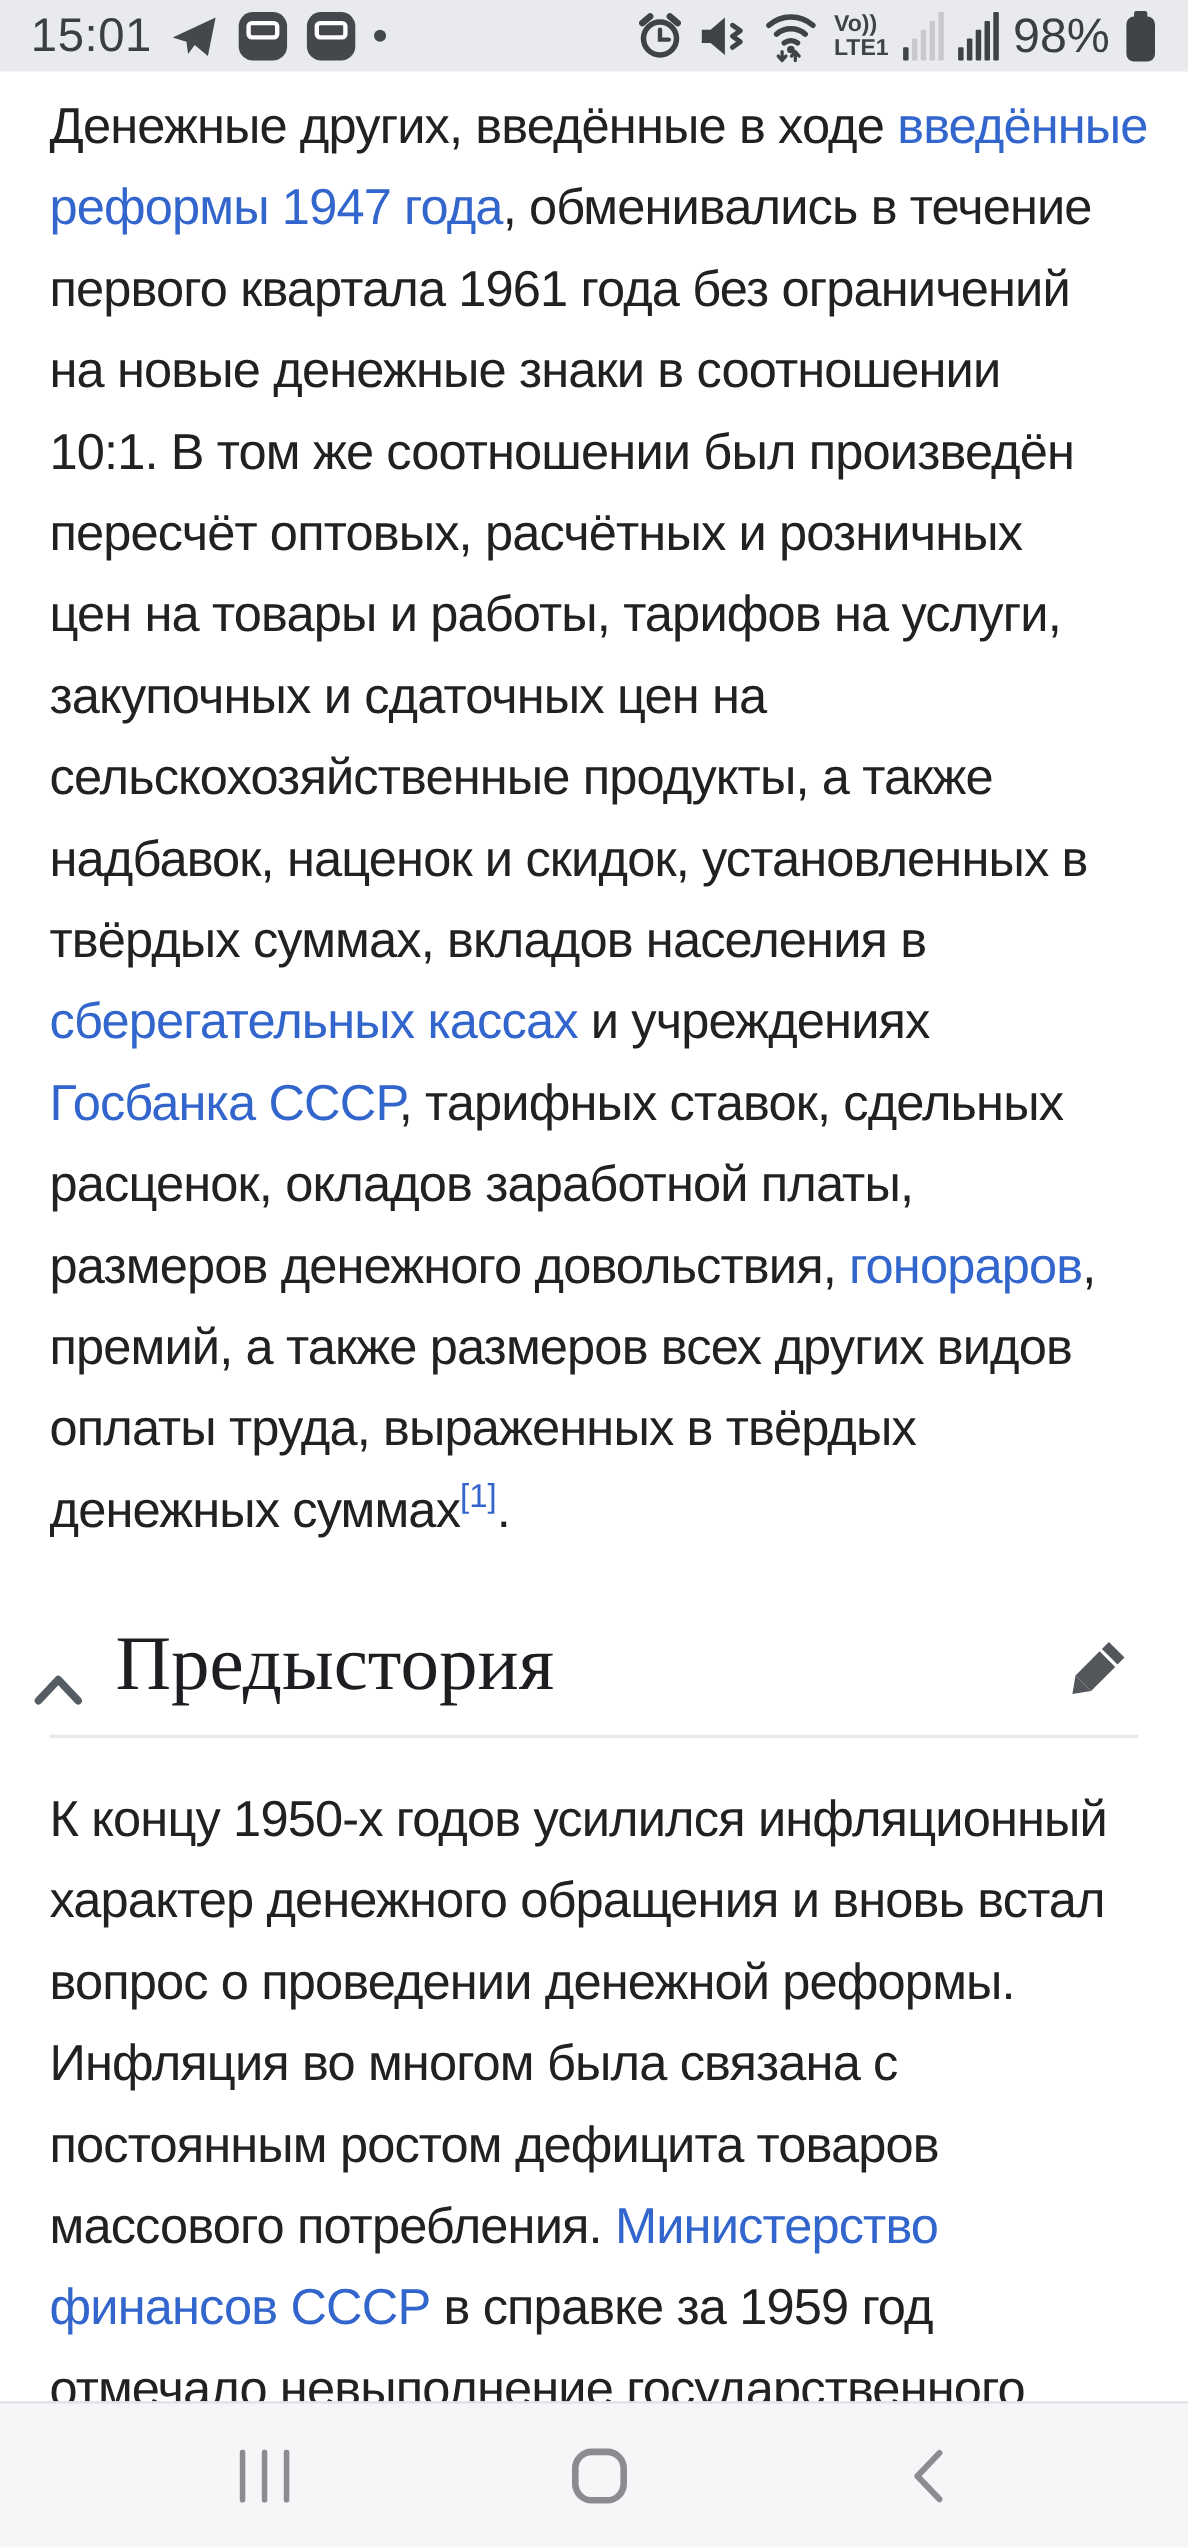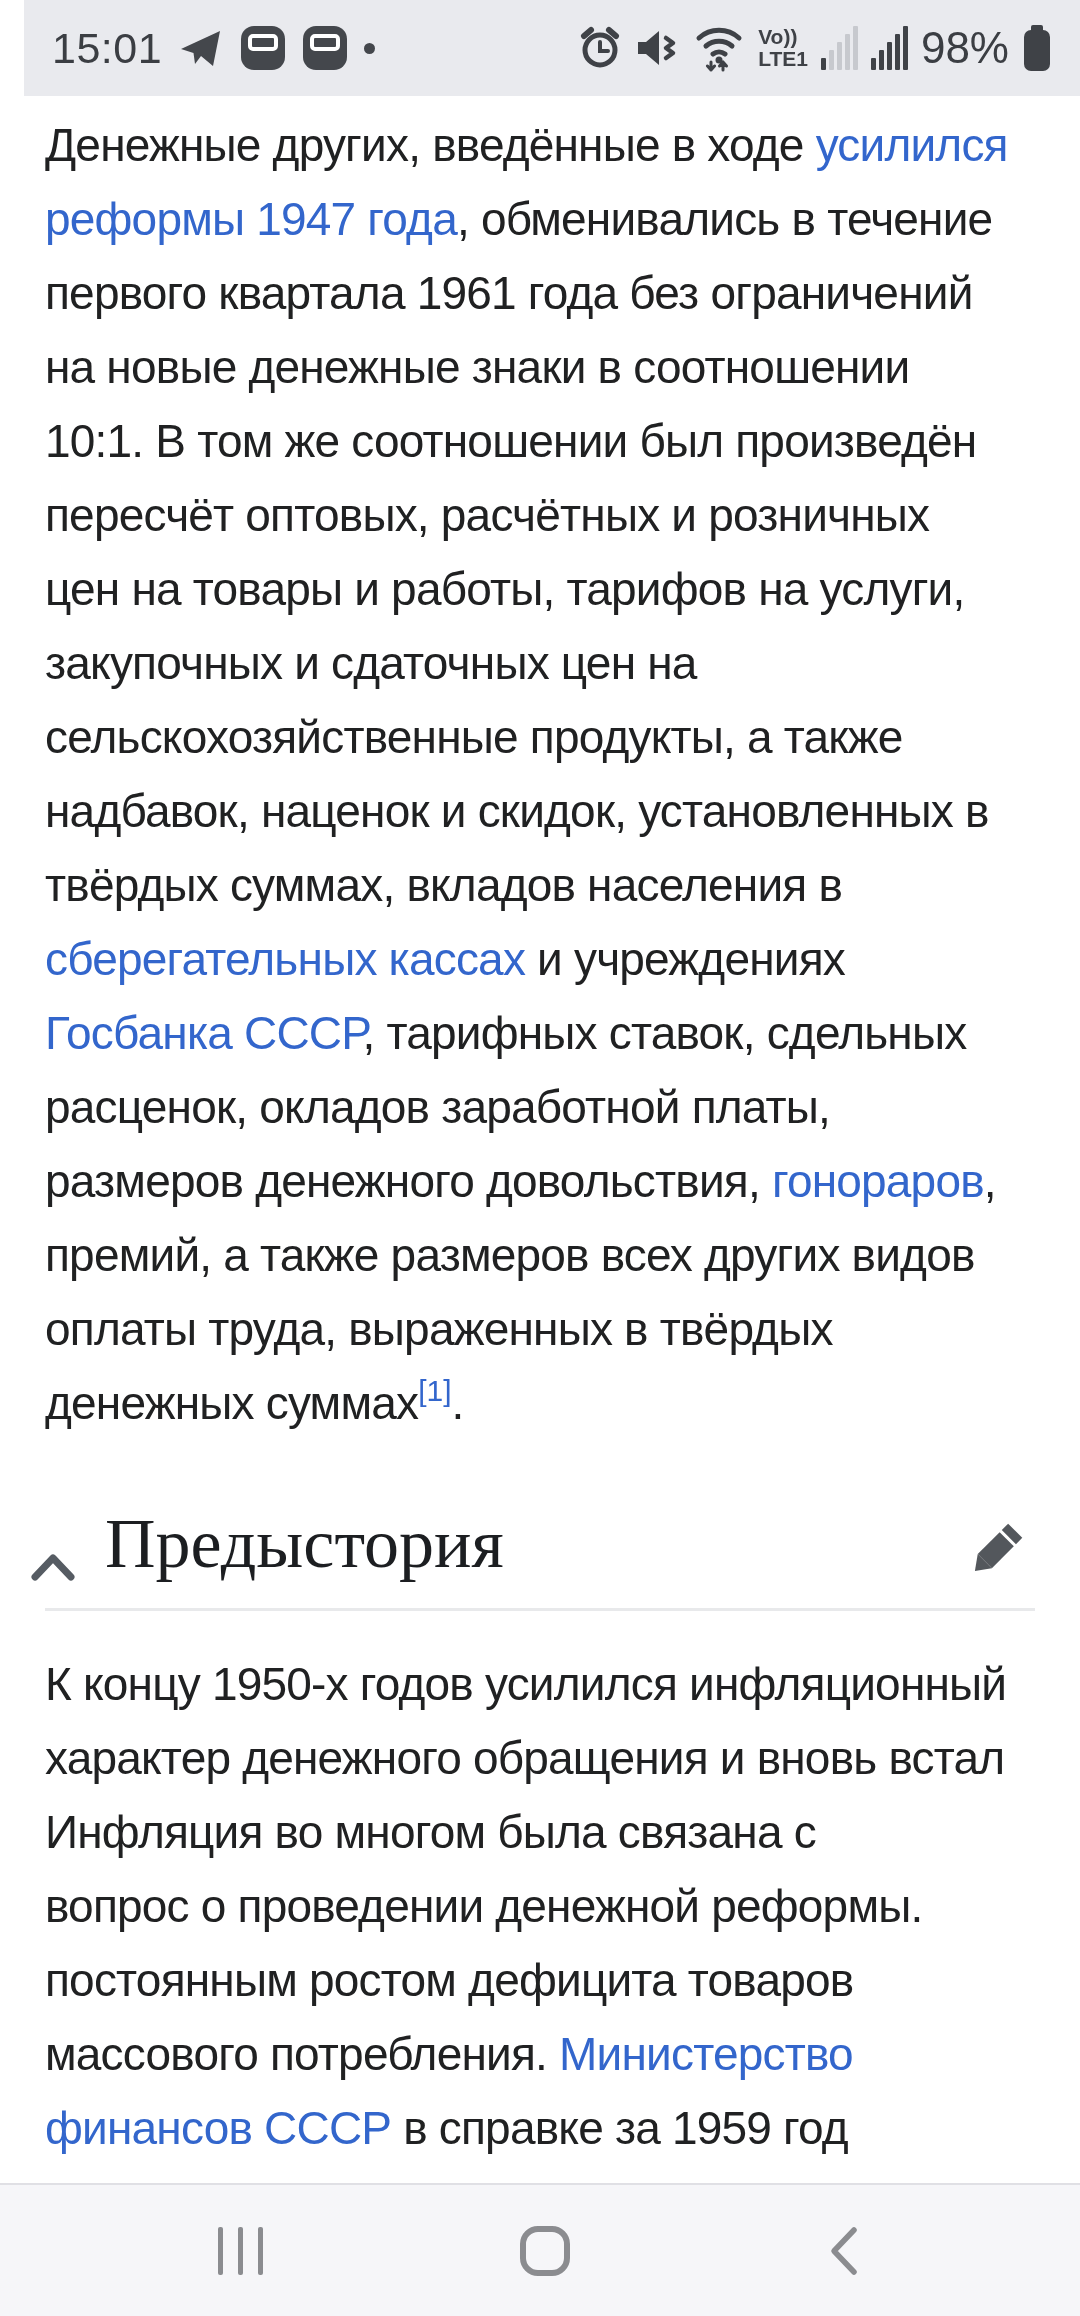--- a/index.html
+++ b/index.html
@@ -4,22 +4,22 @@
 <style>
   html,body{margin:0;padding:0;}
   body{
     width:1080px;height:2316px;overflow:hidden;position:relative;
     background:#ffffff;
     font-family:"Liberation Sans","DejaVu Sans",sans-serif;
     -webkit-font-smoothing:antialiased;
   }
   
   .status-bar{
-    height:96px;background:#e9eaee;color:#3f4247;
-    display:flex;align-items:center;padding:0 28px;box-sizing:border-box;margin-left:24px;
+    height:65px;background:#e9eaee;color:#3f4247;
+    display:flex;align-items:center;padding:0 28px;box-sizing:border-box;
   }
   .sb-left{display:flex;align-items:center;gap:16px;}
   .sb-time{font-size:43px;letter-spacing:.5px;color:#3b3e43;}
   .sb-right{margin-left:auto;display:flex;align-items:center;gap:13px;}
   .sb-icon{display:block;}
   .volte{display:flex;flex-direction:column;line-height:22px;font-size:21px;
     font-weight:700;color:#3f4247;letter-spacing:0;}
   .bars{display:flex;align-items:flex-end;gap:3px;height:44px;}
   .bars i{display:block;width:5px;border-radius:1px;background:#c7c9ce;}
   .bars i.on{background:#3f4247;}
@@ -113,21 +113,21 @@
     <span class="sb-percent">98%</span>
     <svg class="sb-icon" width="30" height="50" viewBox="0 0 30 50">
       <rect x="9" y="2" width="12" height="7" rx="2" fill="#3f4247"></rect>
       <rect x="2" y="7" width="26" height="41" rx="7" fill="#3f4247"></rect>
     </svg>
   </div>
 </header>
 
 <main class="content">
   <div class="para" id="para1">
-      <div class="line"><span>Денежные других, введённые в ходе </span><a class="lnk" href="#">усилился</a></div>
+      <div class="line"><span>Денежные других, введённые в ходе </span><a class="lnk" href="#">введённые</a></div>
       <div class="line"><a class="lnk" href="#">реформы 1947 года</a><span>, обменивались в течение</span></div>
       <div class="line"><span>первого квартала 1961 года без ограничений</span></div>
       <div class="line"><span>на новые денежные знаки в соотношении</span></div>
       <div class="line"><span>10:1. В том же соотношении был произведён</span></div>
       <div class="line"><span>пересчёт оптовых, расчётных и розничных</span></div>
       <div class="line"><span>цен на товары и работы, тарифов на услуги,</span></div>
       <div class="line"><span>закупочных и сдаточных цен на</span></div>
       <div class="line"><span>сельскохозяйственные продукты, а также</span></div>
       <div class="line"><span>надбавок, наценок и скидок, установленных в</span></div>
       <div class="line"><span>твёрдых суммах, вкладов населения в</span></div>
@@ -155,22 +155,22 @@
           <path d="M19 45 L39 45 L29 59 Z" fill="#53575c"></path>
         </g>
       </svg>
     </span>
   </section>
   <div class="divider"></div>
 
   <div class="para" id="para2">
       <div class="line"><span>К концу 1950-х годов усилился инфляционный</span></div>
       <div class="line"><span>характер денежного обращения и вновь встал</span></div>
+      <div class="line"><span>вопрос о проведении денежной реформы.</span></div>
       <div class="line"><span>Инфляция во многом была связана с</span></div>
-      <div class="line"><span>вопрос о проведении денежной реформы.</span></div>
       <div class="line"><span>постоянным ростом дефицита товаров</span></div>
       <div class="line"><span>массового потребления. </span><a class="lnk" href="#">Министерство</a></div>
       <div class="line"><a class="lnk" href="#">финансов СССР</a><span> в справке за 1959 год</span></div>
       <div class="line"><span>отмечало невыполнение государственного</span></div>
     </div>
 </main>
 
 <nav class="nav-bar">
   <span class="nav-btn recents">
     <i></i>

